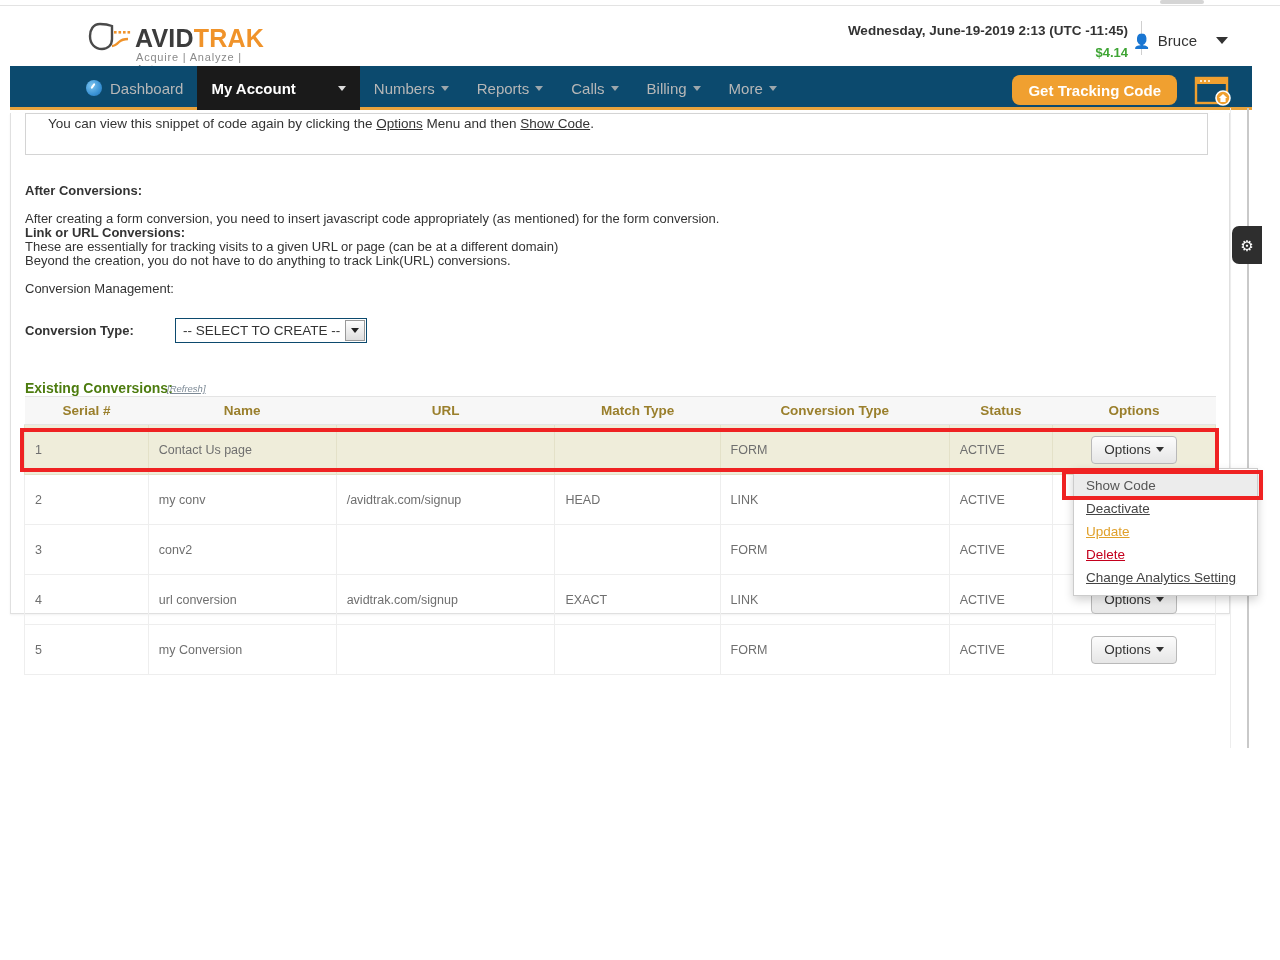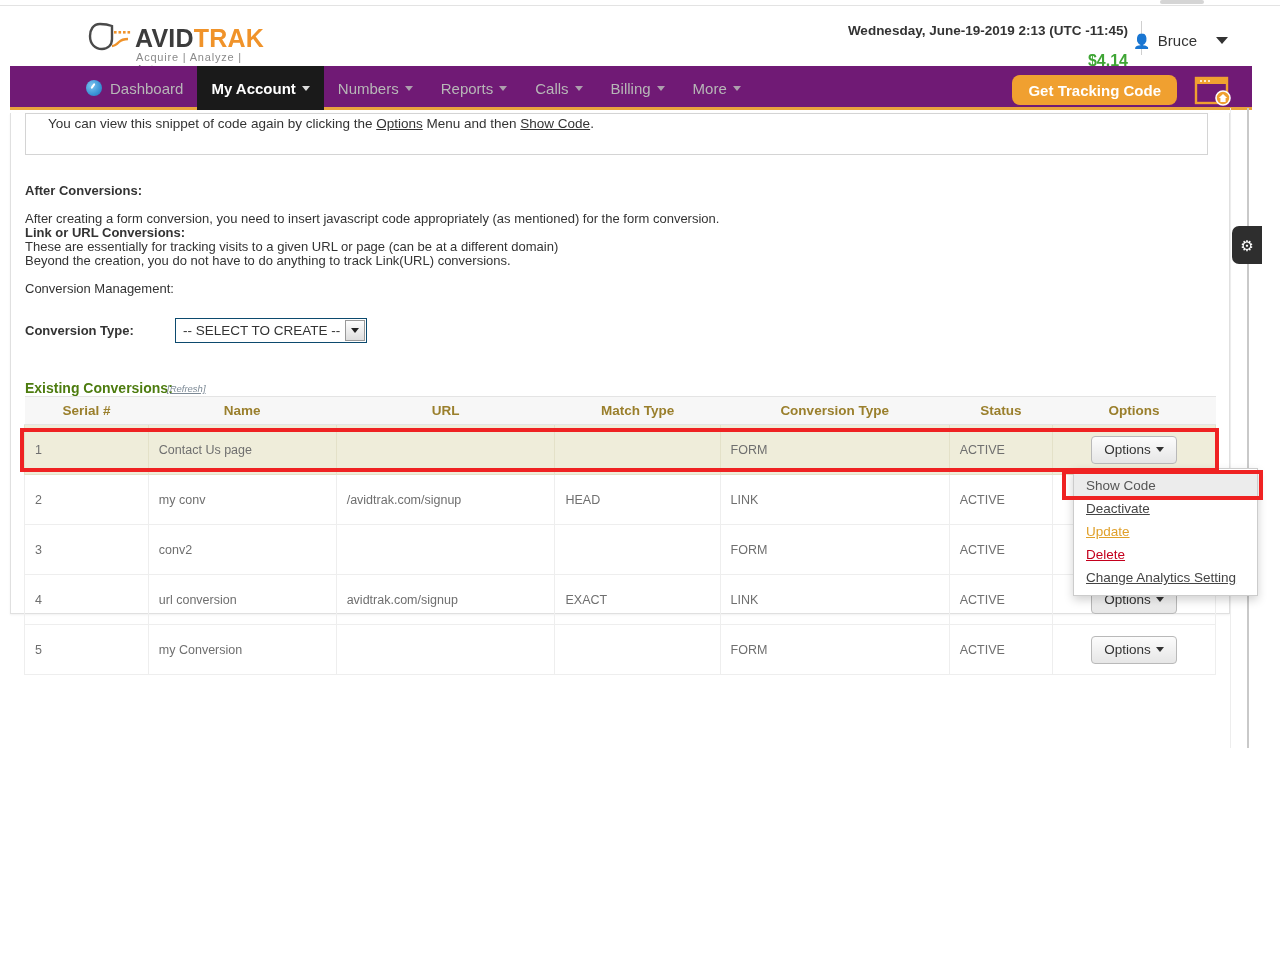--- a/index.html
+++ b/index.html
@@ -47,50 +47,50 @@
   .logo-mark {
     position: absolute; left: 0px; top: 4px; width: 46px; height: 32px;
   }
 
   .hdr-date {
     position: absolute; right: 152px; top: 17px;
     font-size: 13.5px; font-weight: 700; color: #333; white-space: nowrap;
     text-align: right;
   }
   .hdr-balance {
-    position: absolute; right: 152px; top: 46px;
-    font-size: 16px; font-weight: 700; color: #3fa535; text-align: right;
+    position: absolute; right: 152px; top: 39px;
+    font-size: 13px; font-weight: 700; color: #3fa535; text-align: right;
   }
   .hdr-sep {
     position: absolute; right: 138px; top: 15px; width: 1px; height: 34px;
     background: #cfcfcf;
   }
   .hdr-user {
     position: absolute; right: 52px; top: 26px;
     font-size: 15px; color: #333; display: flex; align-items: center; gap: 7px;
     cursor: pointer; white-space: nowrap;
   }
   .hdr-user .person { font-size: 14px; color: #3a3a3a; }
   .caret-dn {
     width: 0; height: 0; border-left: 6px solid transparent;
     border-right: 6px solid transparent; border-top: 7px solid #333;
     margin-left: 12px;
   }
 
   
   .navbar {
     position: absolute; left: 10px; top: 66px; width: 1242px; height: 44px;
-    background: #701a75; border-bottom: 3px solid #e8a33d;
+    background: #0c4a6e; border-bottom: 3px solid #e8a33d;
   }
   .nav-items { position: absolute; left: 62px; top: 0; height: 44px; display: flex; }
   .nav-item {
     height: 44px; padding: 0 14px; display: flex; align-items: center;
     color: #b7b7b7; font-size: 15px; cursor: pointer; white-space: nowrap;
   }
-  .nav-item.active { background: #1a1a1a; color: #ffffff; font-weight: 700; }
+  .nav-item.active { background: #1a1a1a; color: #ffffff; font-weight: 700; gap: 36px; }
   .nav-item .tri {
     width: 0; height: 0; border-left: 4px solid transparent;
     border-right: 4px solid transparent; border-top: 5px solid currentColor;
     margin-left: 6px; opacity: .85;
   }
   .dash-icon {
     width: 16px; height: 16px; border-radius: 50%;
     background: radial-gradient(circle at 35% 35%, #7cc4ef 0%, #3a93d6 60%, #2272b5 100%);
     margin-right: 8px; position: relative; flex: none;
   }

